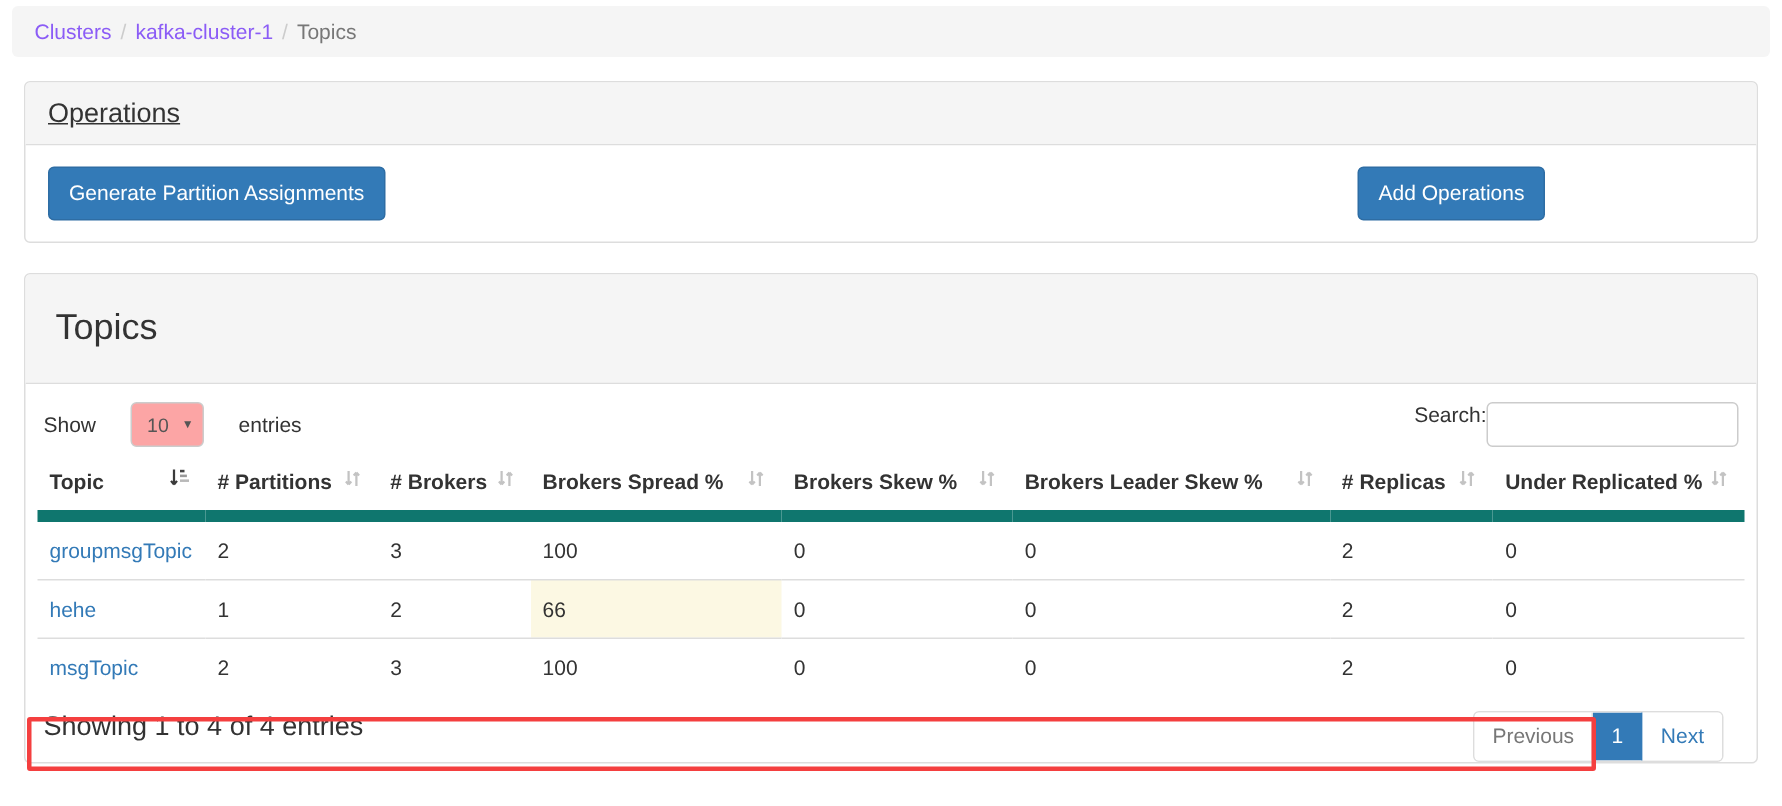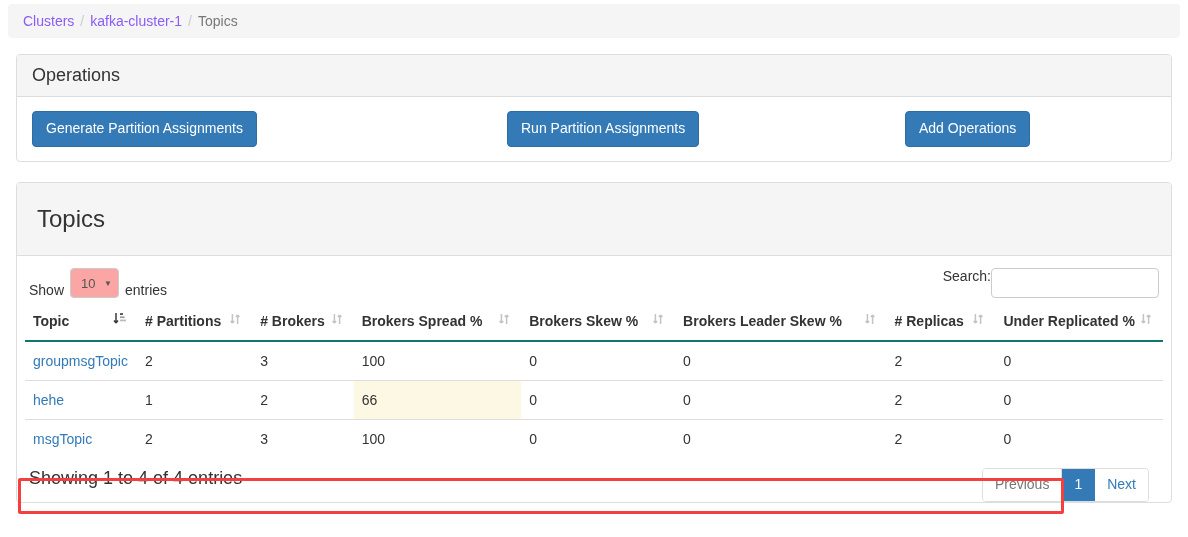--- a/index.html
+++ b/index.html
@@ -34,21 +34,21 @@
   }
   .breadcrumb-bar .active { color: #777777; }
 
   
   .panel {
     margin: 0 16px;
     background: #ffffff;
     border: 1px solid #dddddd;
     border-radius: 4px;
   }
-  .panel-operations { margin-top: 16px; }
+  .panel-operations { margin-top: 16px; text-decoration: underline; }
   .panel-topics { margin-top: 20px; }
 
   .panel-heading {
     background: #f5f5f5;
     border-bottom: 1px solid #dddddd;
     padding: 10px 15px;
     border-radius: 3px 3px 0 0;
   }
   .panel-heading.tall { padding: 22px 20px; }
   .panel-title {
@@ -91,22 +91,22 @@
     justify-content: space-between;
     align-items: center;
     padding: 0 4px;
     margin-top: 6px;
     height: 42px;
   }
   .dt-length {
     font-size: 14px;
     color: #333;
     display: flex;
-    align-items: flex-end;
-    gap: 6px;
+    align-items: center;
+    gap: 23px;
   }
   .dt-select {
     appearance: none;
     -webkit-appearance: none;
     background: #fca5a5;
     border: 1px solid #cccccc;
     border-radius: 4px;
     padding: 5px 22px 5px 10px;
     font-size: 13px;
     color: #555555;
@@ -148,21 +148,21 @@
     border-collapse: collapse;
     table-layout: fixed;
     font-size: 14px;
   }
   table.topics thead th {
     text-align: left;
     vertical-align: bottom;
     font-weight: bold;
     color: #333333;
     padding: 8px 8px 9px 8px;
-    border-bottom: 2px solid #0f766e;
+    border-bottom: 8px solid #0f766e;
     position: relative;
     cursor: pointer;
     line-height: 1.35;
   }
   table.topics tbody td {
     padding: 11px 8px;
     border-top: 1px solid #dddddd;
     color: #333333;
     vertical-align: middle;
   }
@@ -236,21 +236,20 @@
   <span class="active">Topics</span>
 </div>
 
 <div class="panel panel-operations">
   <div class="panel-heading">
     <h3 class="panel-title">Operations</h3>
   </div>
   <div class="panel-body">
     <div class="btn-row">
       <button class="btn btn-gen">Generate Partition Assignments</button>
-      <button class="btn btn-run">Run Partition Assignments</button>
       <button class="btn btn-add">Add Operations</button>
     </div>
   </div>
 </div>
 
 <div class="panel panel-topics">
   <div class="panel-heading tall">
     <h3 class="panel-title big">Topics</h3>
   </div>
 

